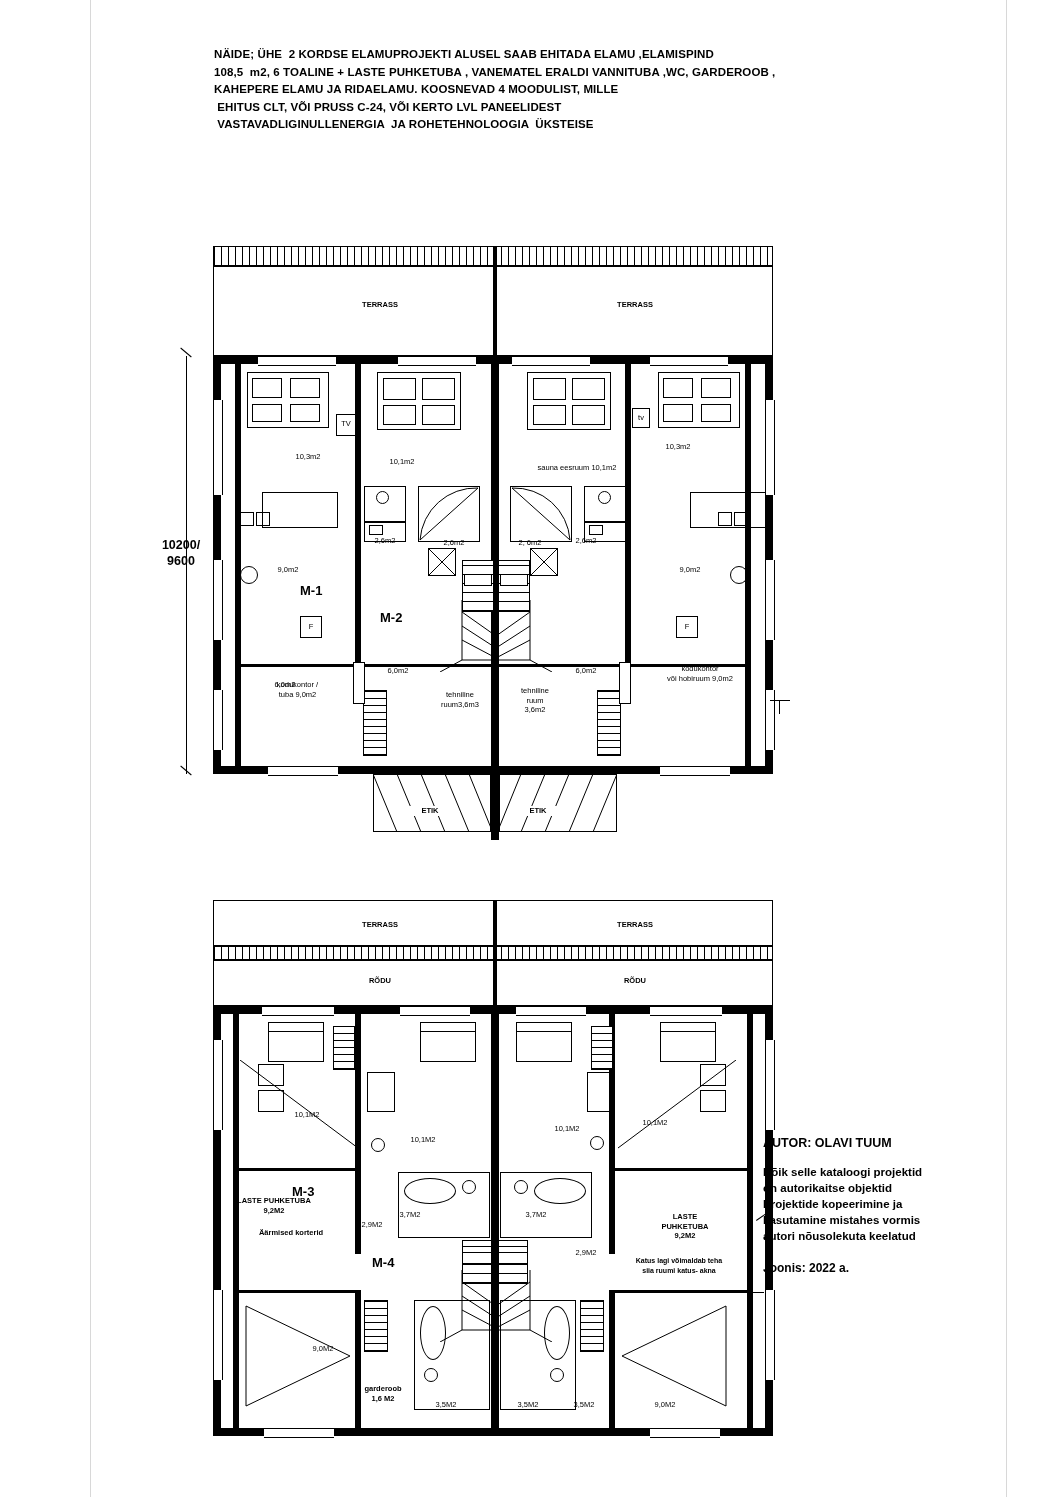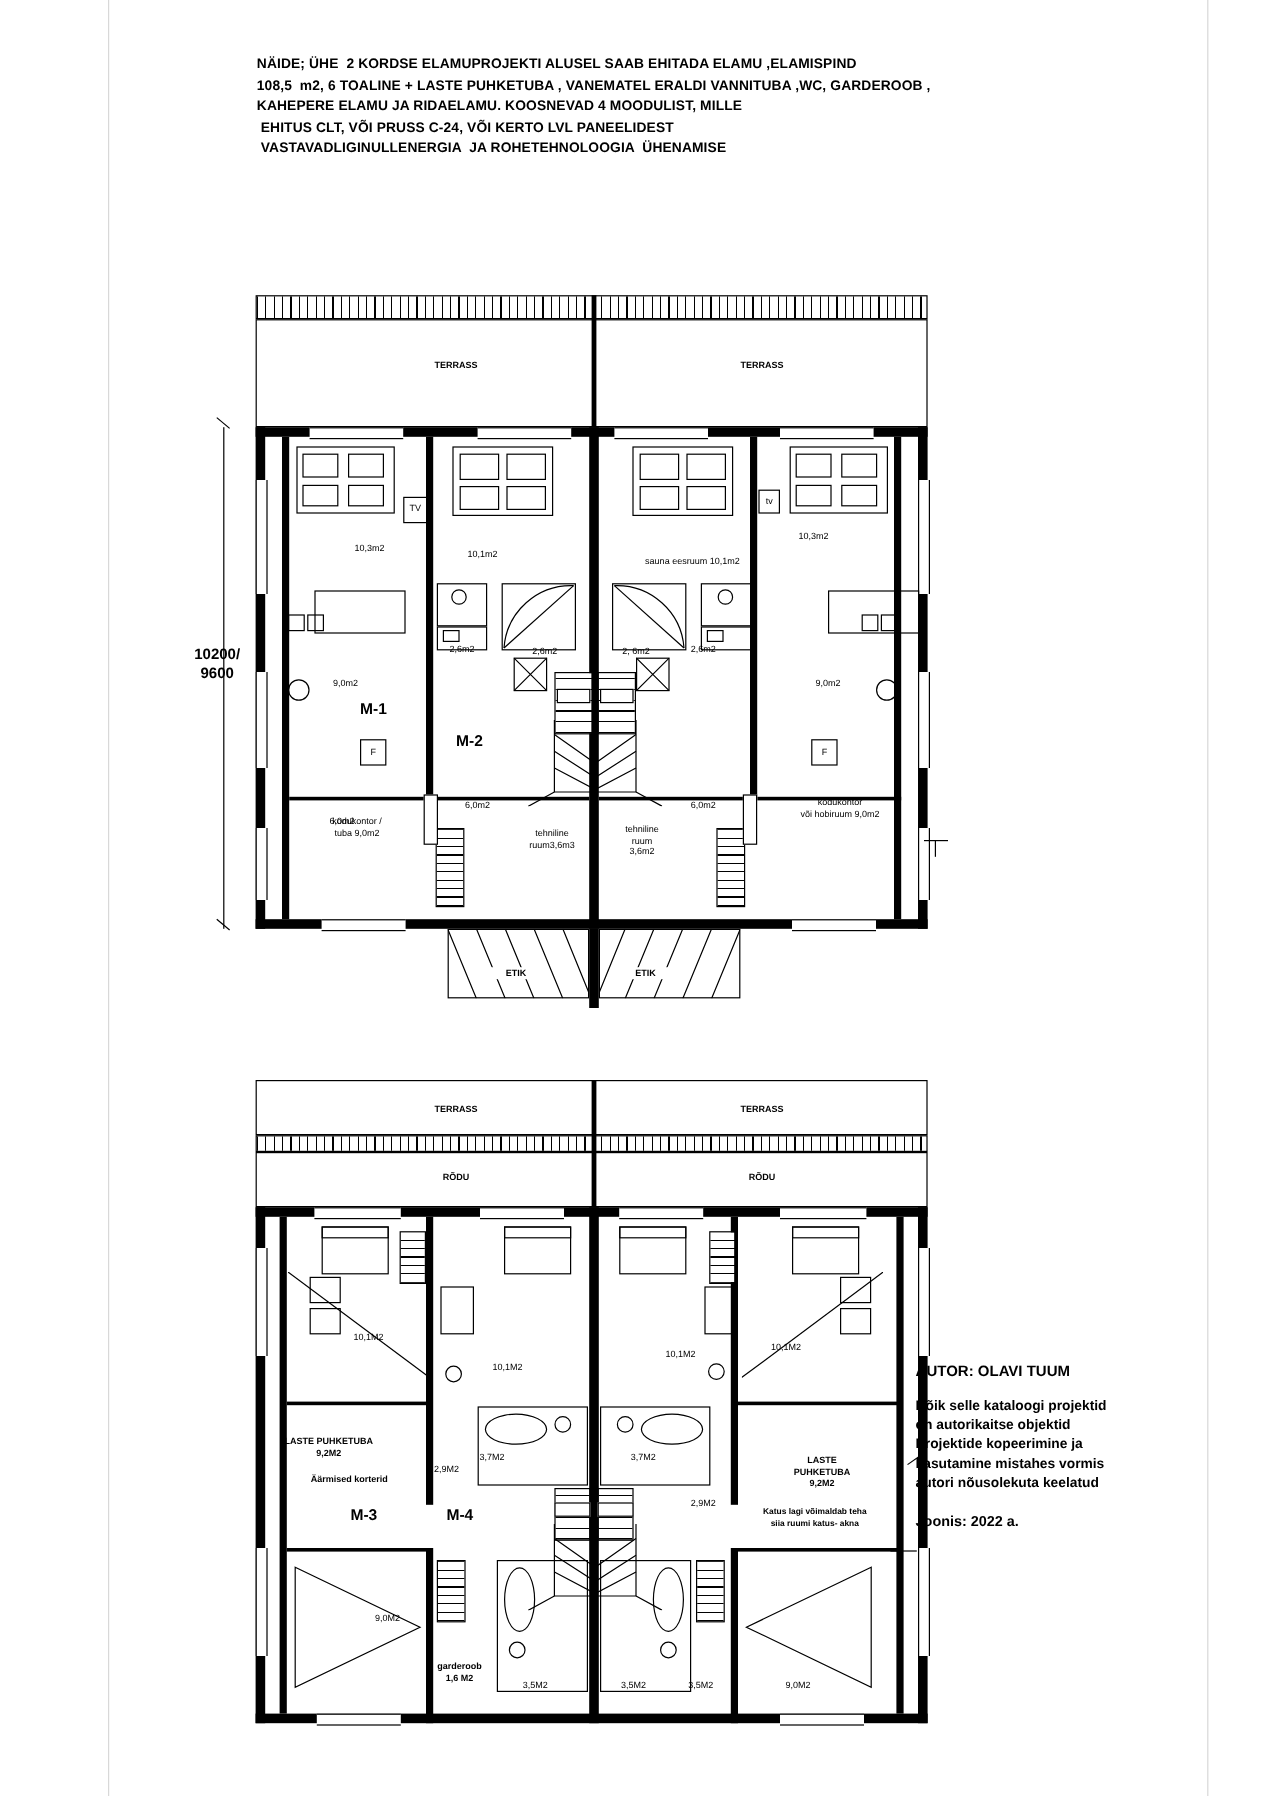--- a/index.html
+++ b/index.html
@@ -48,21 +48,21 @@
 
 <div id="page">
 
   <div class="frame-v" style="left:90px;"></div>
   <div class="frame-v" style="left:1006px;"></div>
 
   <div class="header">
     <div>NÄIDE; ÜHE  2 KORDSE ELAMUPROJEKTI ALUSEL SAAB EHITADA ELAMU ,ELAMISPIND</div>
     <div>108,5  m2, 6 TOALINE + LASTE PUHKETUBA , VANEMATEL ERALDI VANNITUBA ,WC, GARDEROOB , KAHEPERE ELAMU JA RIDAELAMU. KOOSNEVAD 4 MOODULIST, MILLE</div>
     <div> EHITUS CLT, VÕI PRUSS C-24, VÕI KERTO LVL PANEELIDEST</div>
-    <div> VASTAVADLIGINULLENERGIA  JA ROHETEHNOLOOGIA  ÜHENAMISE</div>
+    <div> VASTAVADLIGINULLENERGIA  JA ROHETEHNOLOOGIA  ÜKSTEISE</div>
   </div>
 
 
   <div id="author-note" class="right-note">
     <div class="ttl">AUTOR:  OLAVI TUUM</div>
     <div class="blk" style="white-space:pre-line">Kõik  selle kataloogi projektid
 on autorikaitse objektid
 Projektide kopeerimine ja
  kasutamine mistahes vormis
  autori nõusolekuta keelatud</div>
@@ -335,21 +335,21 @@
     <div class="ln" style="left:613px;top:1168px;width:136px;height:3px;"></div>
     <div class="lbl b" style="left:224px;top:1196px;width:100px;white-space:pre-line;">LASTE PUHKETUBA
 9,2M2</div>
     <div class="lbl b" style="left:236px;top:1228px;width:110px;">Äärmised korterid</div>
     <div class="lbl b" style="left:650px;top:1212px;width:70px;white-space:pre-line;">LASTE
 PUHKETUBA
 9,2M2</div>
     <div class="lbl b" style="left:616px;top:1256px;width:126px;white-space:pre-line;font-size:7px;">Katus lagi võimaldab teha
 siia ruumi katus- akna</div>
 
-    <div class="big" style="left:292px;top:1255px;text-align:center;">M-3</div>
+    <div class="big" style="left:292px;top:1184px;text-align:center;">M-3</div>
     <div class="big" style="left:372px;top:1255px;">M-4</div>
 
     <div class="thin" style="left:398px;top:1172px;width:92px;height:66px;"></div>
     <div class="oval" style="left:404px;top:1178px;width:52px;height:26px;"></div>
     <div class="circle" style="left:462px;top:1180px;width:14px;height:14px;"></div>
     <div class="lbl" style="left:352px;top:1220px;width:40px;">2,9M2</div>
     <div class="lbl" style="left:388px;top:1210px;width:44px;">3,7M2</div>
 
     <div class="thin" style="left:500px;top:1172px;width:92px;height:66px;"></div>
     <div class="oval" style="left:534px;top:1178px;width:52px;height:26px;"></div>

